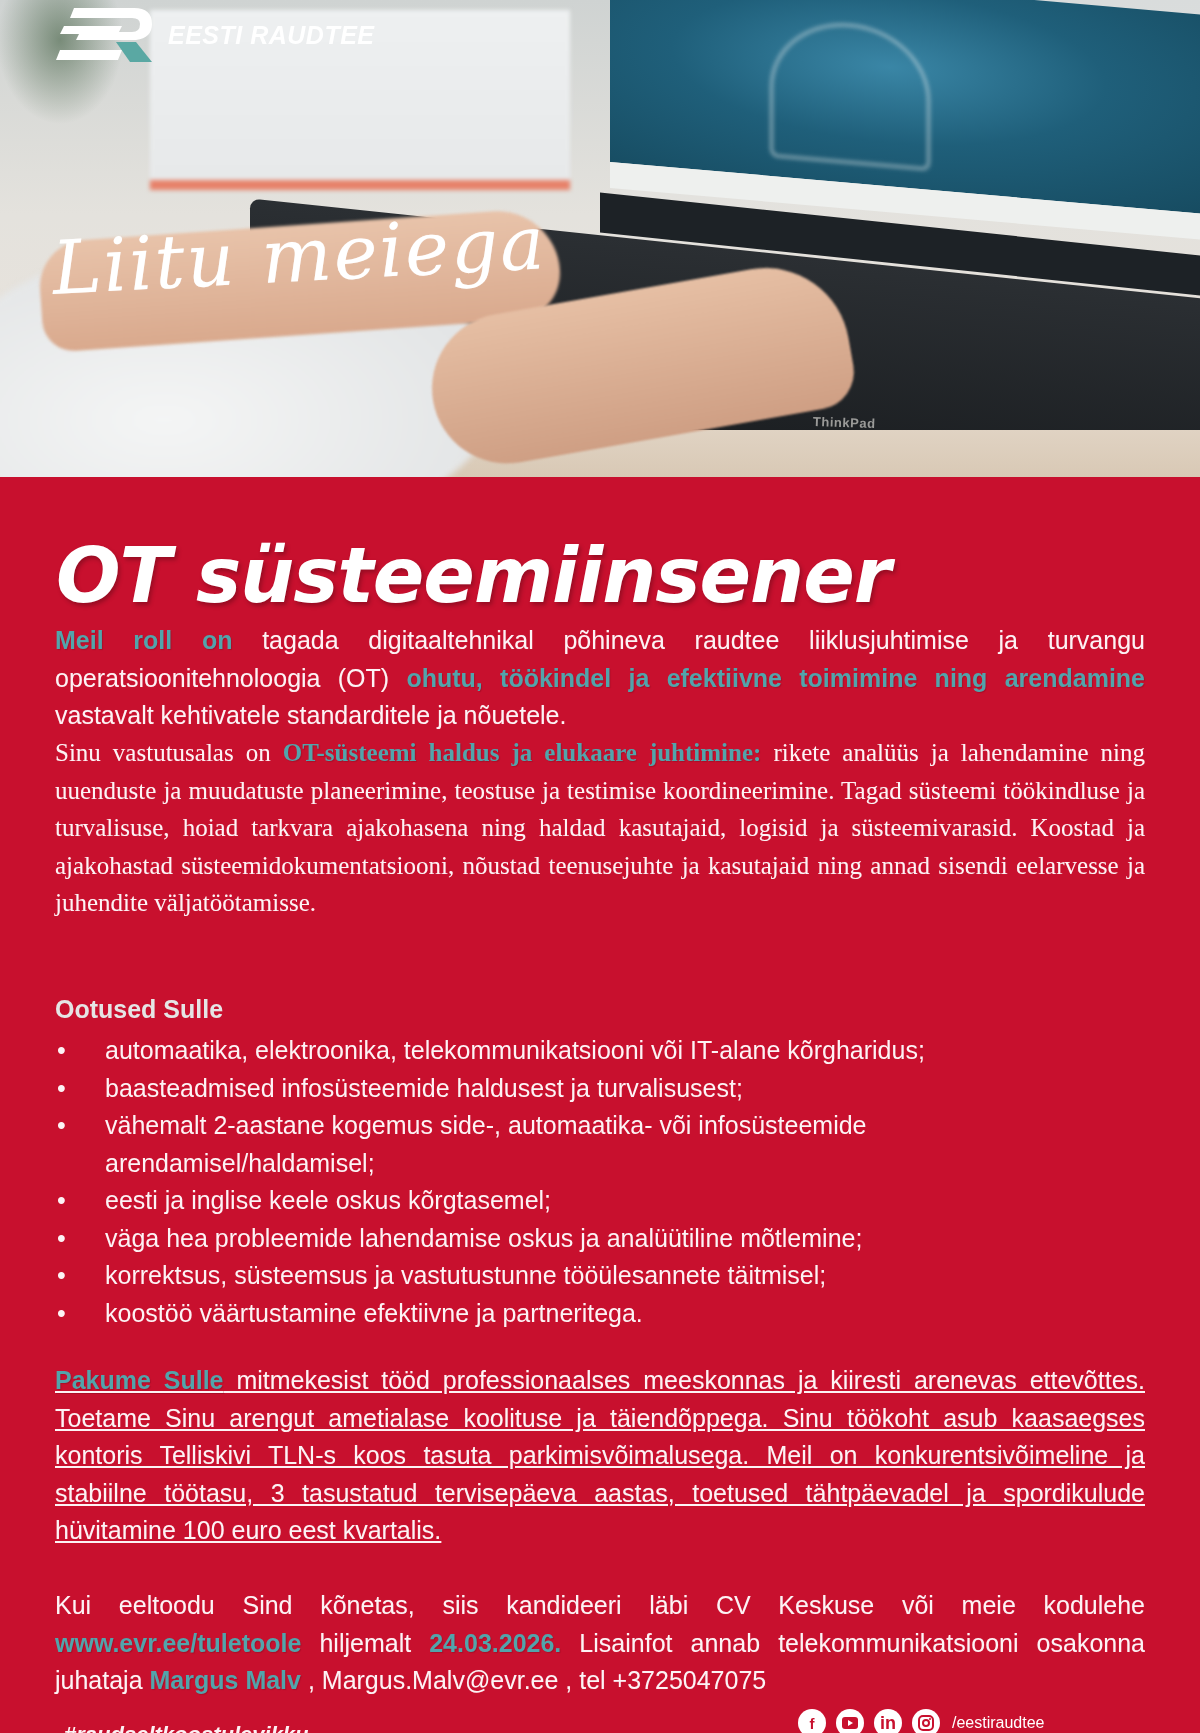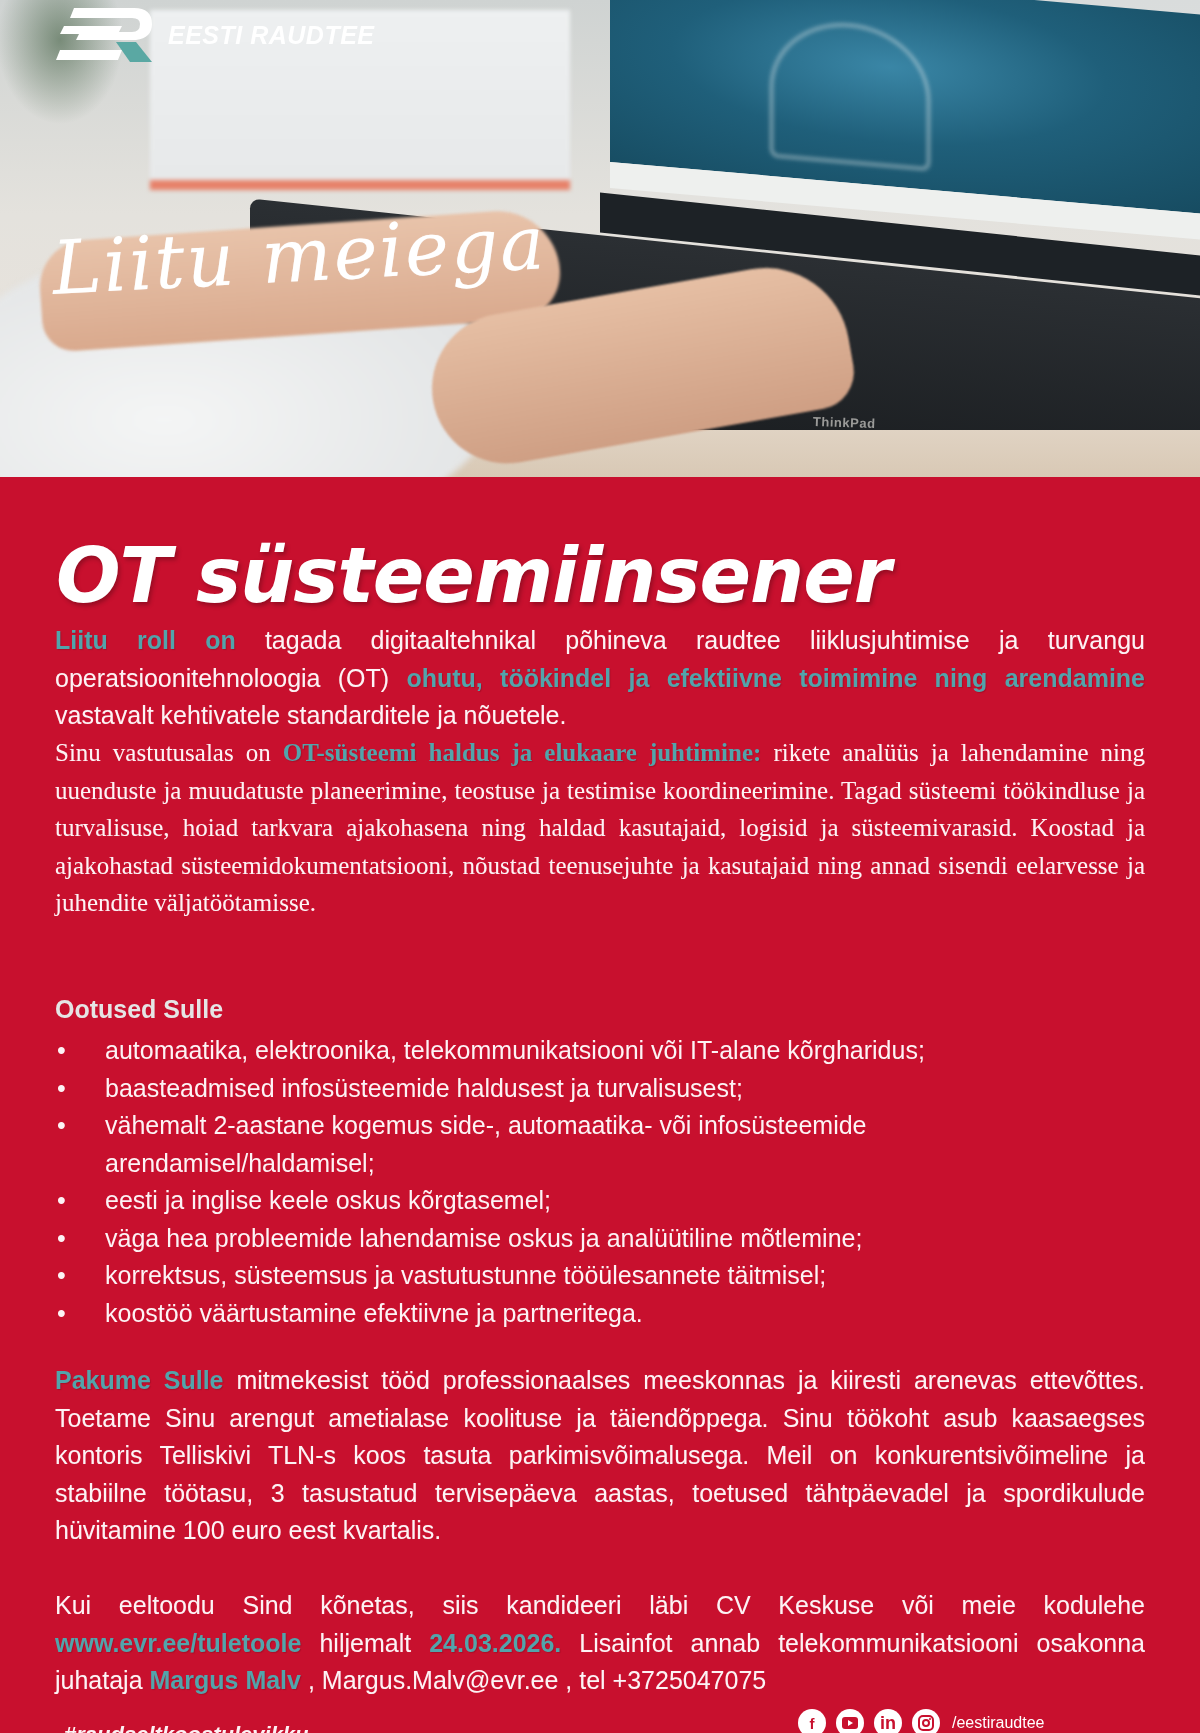--- a/index.html
+++ b/index.html
@@ -91,21 +91,21 @@
     font-size: 25px; line-height: 37.5px; color: #fdf3f5; text-align: justify;
     text-shadow: 0 0 1px rgba(255,255,255,0.2);
   }
   .hl { color: #52a4ab; font-weight: bold; text-shadow: 1px 1px 1px rgba(0,0,0,0.15); }
   .p1 { top: 97px; }
   .p2 { top: 209px; font-family: Liberation Serif, serif; }
   .section-head { position: absolute; left: 55px; top: 470px; font-size: 25px; font-weight: bold; color: #e5e5e5; }
   .bullets { position: absolute; left: 55px; top: 507px; width: 1090px; list-style: none; font-size: 25px; line-height: 37.5px; color: #fdf3f5; }
   .bullets li { position: relative; padding-left: 50px; }
   .bullets li .dot { position: absolute; left: 2px; top: 0; }
-  .p3 { top: 837px; }
+  .p3 { top: 837px; text-decoration: underline; }
   .p4 { top: 1062px; }
 
   .hashtag {
     position: absolute; left: 64px; top: 1197px; font-size: 22px; font-weight: bold;
     font-style: italic; color: #fdf0f3;
   }
   .social { position: absolute; left: 798px; top: 1184px; display: flex; align-items: center; gap: 10px; }
   .social .ico {
     width: 28px; height: 28px; border-radius: 50%; background: #fff; color: #c8102e;
     display: flex; align-items: center; justify-content: center; font-weight: bold; font-size: 15px;
@@ -139,21 +139,21 @@
     <span class="logo-text">EESTI RAUDTEE</span>
   </div>
 
   <div class="script-tagline">Liitu meiega</div>
 </div>
 
 <div class="content">
   <h1 class="title">OT süsteemiinsener</h1>
 
   <p class="body-text p1">
-    <span class="hl">Liitu roll on</span><span> tagada digitaaltehnikal põhineva raudtee liiklusjuhtimise ja turvangu operatsioonitehnoloogia (OT) </span><span class="hl">ohutu, töökindel ja efektiivne toimimine ning arendamine</span><span> vastavalt kehtivatele standarditele ja nõuetele.</span>
+    <span class="hl">Meil roll on</span><span> tagada digitaaltehnikal põhineva raudtee liiklusjuhtimise ja turvangu operatsioonitehnoloogia (OT) </span><span class="hl">ohutu, töökindel ja efektiivne toimimine ning arendamine</span><span> vastavalt kehtivatele standarditele ja nõuetele.</span>
   </p>
 
   <p class="body-text p2">
     <span>Sinu vastutusalas on </span><span class="hl">OT-süsteemi haldus ja elukaare juhtimine:</span><span> rikete analüüs ja lahendamine ning uuenduste ja muudatuste planeerimine, teostuse ja testimise koordineerimine. Tagad süsteemi töökindluse ja turvalisuse, hoiad tarkvara ajakohasena ning haldad kasutajaid, logisid ja süsteemivarasid. Koostad ja ajakohastad süsteemidokumentatsiooni, nõustad teenusejuhte ja kasutajaid ning annad sisendi eelarvesse ja juhendite väljatöötamisse.</span>
   </p>
 
   <div class="section-head">Ootused Sulle</div>
   <ul class="bullets">
     <li><span class="dot">•</span><span>automaatika, elektroonika, telekommunikatsiooni või IT-alane kõrgharidus;</span></li>
     <li><span class="dot">•</span><span>baasteadmised infosüsteemide haldusest ja turvalisusest;</span></li>

